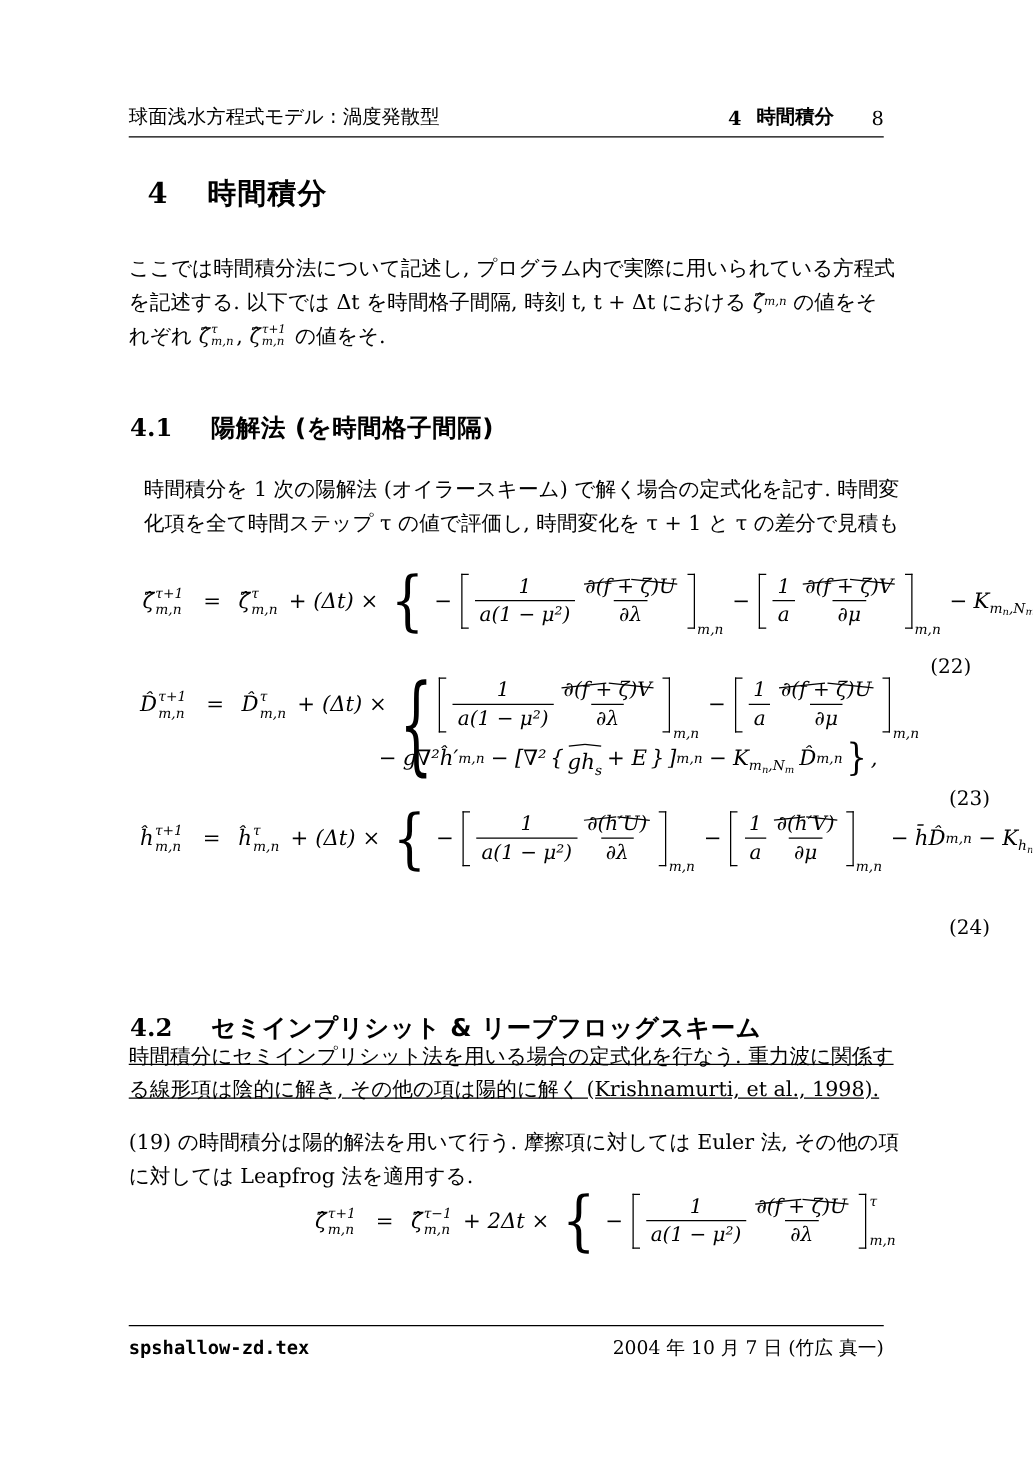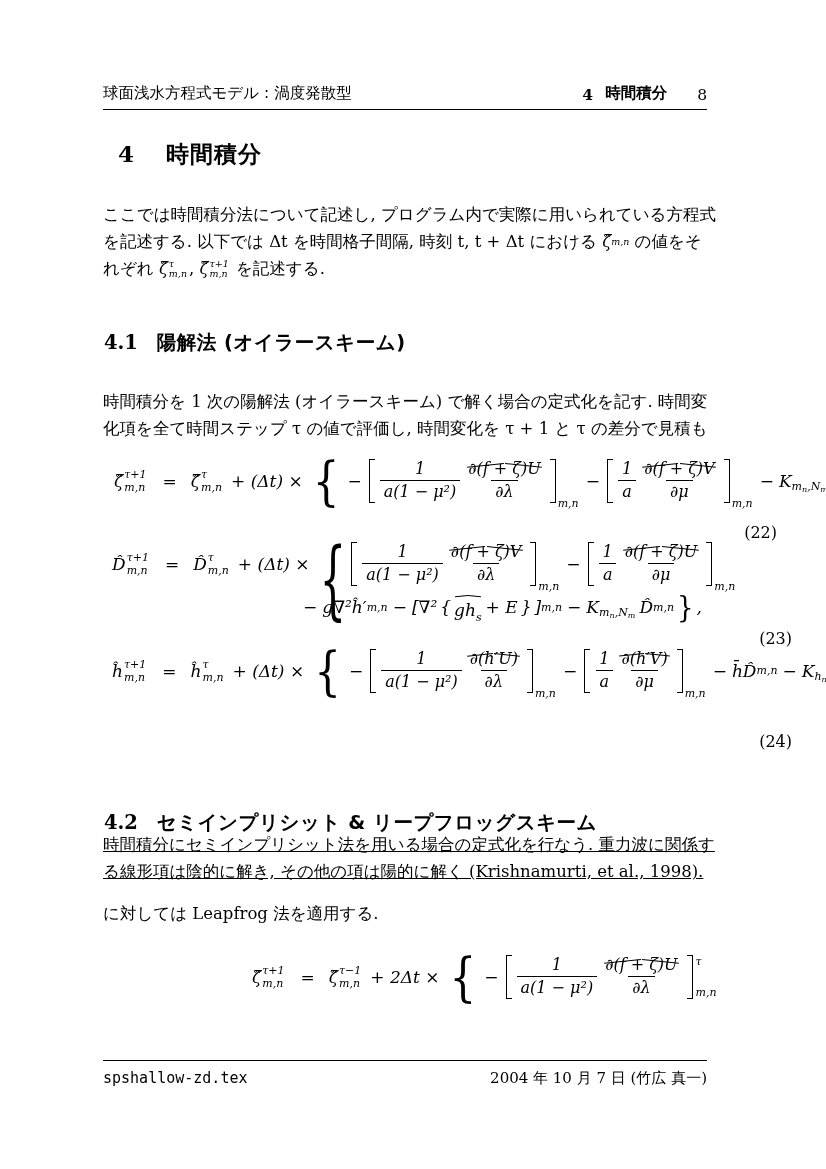--- a/index.html
+++ b/index.html
@@ -17,34 +17,34 @@
   .runhead .hleft { font-family:"DejaVu Sans","Liberation Sans",sans-serif; }
   .runhead .hright { display:flex; align-items:flex-end; }
   .runhead .hsecno { font-weight:bold; margin-right:12px; }
   .runhead .hsectitle { font-family:"DejaVu Sans","Liberation Sans",sans-serif; font-weight:bold; }
   .runhead .hpage { margin-left:30px; }
   .runfoot {
     position:absolute; top:1060px; left:103px; width:604px;
     border-top:1.5px solid #000; padding-top:8px;
     display:flex; justify-content:space-between; font-size:15px;
   }
-  .runfoot .fleft { font-family:"DejaVu Sans Mono","Liberation Mono",monospace; }
+  .runfoot .fleft { font-family:"DejaVu Sans Mono","Liberation Mono",monospace;font-weight:bold; }
   
   .h1 { position:absolute; top:139px; left:118px; font-size:23px; font-weight:bold; }
   .h1 .num { margin-right:24px; }
   .h1 .ttl { font-family:"DejaVu Sans","Liberation Sans",sans-serif; letter-spacing:1px; }
   .h2 { position:absolute; font-size:19.5px; font-weight:bold; }
-  .h2 .num { margin-right:12px; }
+  .h2 .num { margin-right:24px; }
   .h2 .ttl { font-family:"DejaVu Sans","Liberation Sans",sans-serif; letter-spacing:0.5px; }
   #h2-41 { top:329px; left:104px; }
   #h2-42 { top:809px; left:104px; }
   
   .para { position:absolute; left:103px; width:612px; font-size:16.5px; line-height:27px; }
   #intro   { top:201px; }
-  #para41  { top:388px; }
+  #para41  { top:378px;margin-left:12px; }
   #para42a { top:831px;text-decoration:underline; }
   #para42b { top:900px; }
   .tl { white-space:nowrap; }
   
   .imath { display:inline-flex; align-items:center; font-style:italic; }
   .iss { display:inline-flex; flex-direction:column; font-size:9.5px; line-height:1.05;
          margin:0 2px 0 1px; vertical-align:middle; font-style:italic; }
   .vsub-sm { font-size:9.5px; font-style:italic; }
   
   .eq { position:absolute; display:flex; align-items:center; font-size:17px;
@@ -123,26 +123,26 @@
           <span class="iss">
             <span>τ</span>
             <span>m,n</span>
           </span>
         </span><span>, </span><span class="imath">
           <span>ζ̂</span>
           <span class="iss">
             <span>τ+1</span>
             <span>m,n</span>
           </span>
-        </span><span> を記述する.</span></div>
+        </span><span> の値をそ.</span></div>
   </div>
 
   <div class="h2" id="h2-41">
     <span class="num">4.1</span>
-    <span class="ttl">陽解法 (オイラースキーム)</span>
+    <span class="ttl">陽解法 (を時間格子間隔)</span>
   </div>
 
   <div class="para" id="para41">
     <div class="tl">時間積分を 1 次の陽解法 (オイラースキーム) で解く場合の定式化を記す. 時間変</div>
     <div class="tl">化項を全て時間ステップ τ の値で評価し, 時間変化を τ + 1 と τ の差分で見積も</div>
   </div>
 
   <div class="eq" id="eq22">
     <span class="mi">ζ̂</span>
       <span class="ss">
@@ -315,20 +315,21 @@
   <div class="h2" id="h2-42">
     <span class="num">4.2</span>
     <span class="ttl">セミインプリシット &amp; リープフロッグスキーム</span>
   </div>
 
   <div class="para" id="para42a">
     <div class="tl">時間積分にセミインプリシット法を用いる場合の定式化を行なう. 重力波に関係す</div>
     <div class="tl">る線形項は陰的に解き, その他の項は陽的に解く (Krishnamurti, et al., 1998).</div>
   </div>
   <div class="para" id="para42b">
+    <div class="tl">(19) の時間積分は陽的解法を用いて行う. 摩擦項に対しては Euler 法, その他の項</div>
     <div class="tl">に対しては Leapfrog 法を適用する.</div>
   </div>
 
   <div class="eq" id="eq25">
     <span class="mi">ζ̂</span>
       <span class="ss">
         <span>τ+1</span>
         <span>m,n</span>
       </span>
     <span class="rel">=</span>

